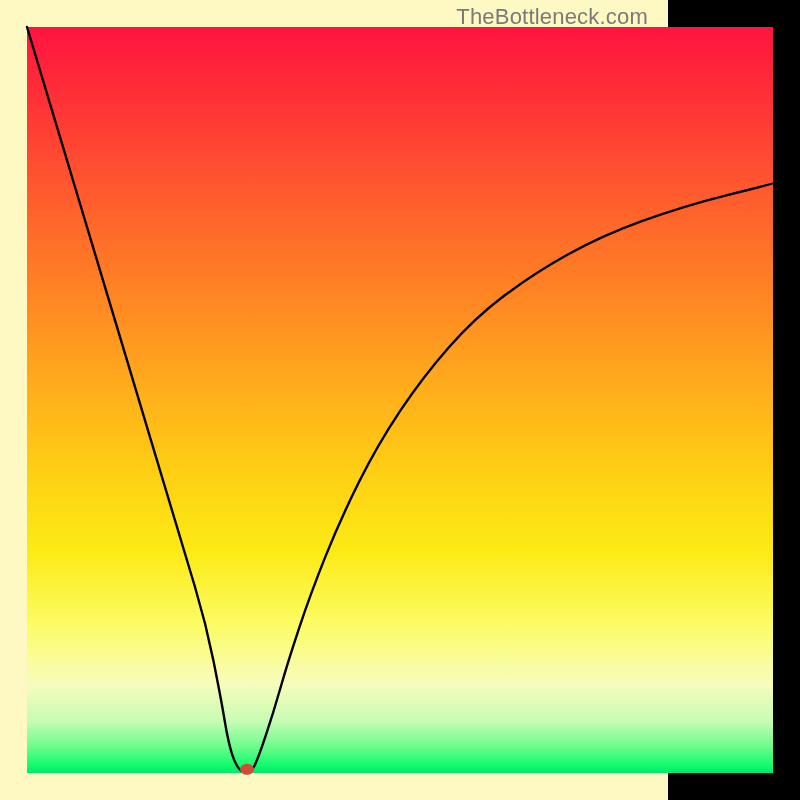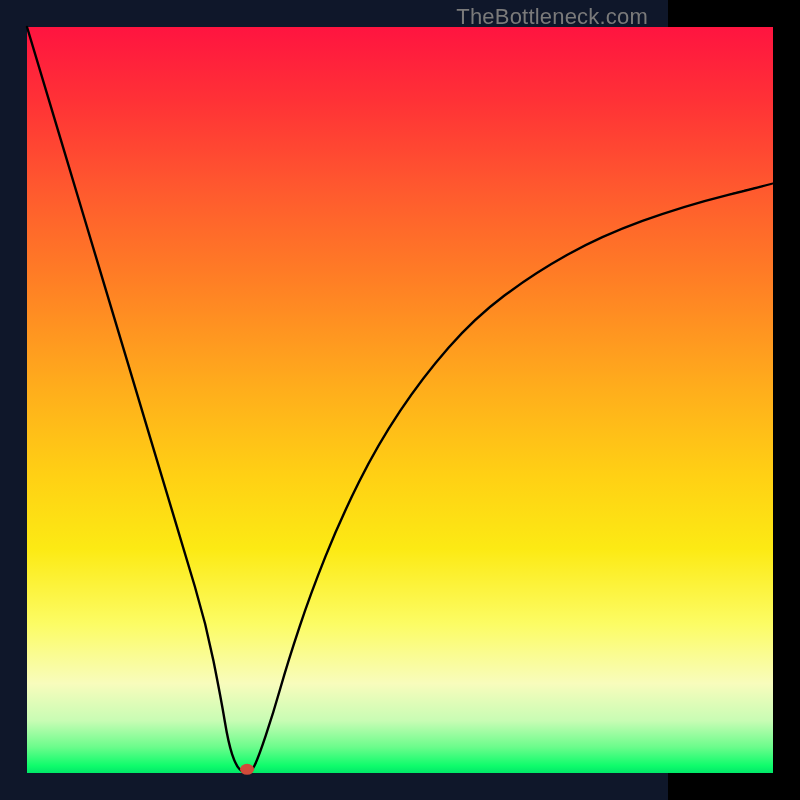--- a/index.html
+++ b/index.html
@@ -8,21 +8,21 @@
     width: 800px;
     height: 800px;
     overflow: hidden;
     background: #000;
     font-family: Arial, Helvetica, sans-serif;
   }
   .frame {
     position: relative;
     width: 668px;
     height: 800px;
-    background: #0f172a;
+    background: #fef9c3;
   }
   .plot-area {
     position: absolute;
     left: 27px;
     top: 27px;
     width: 746px;
     height: 746px;
     
     background: linear-gradient(
       to bottom,

